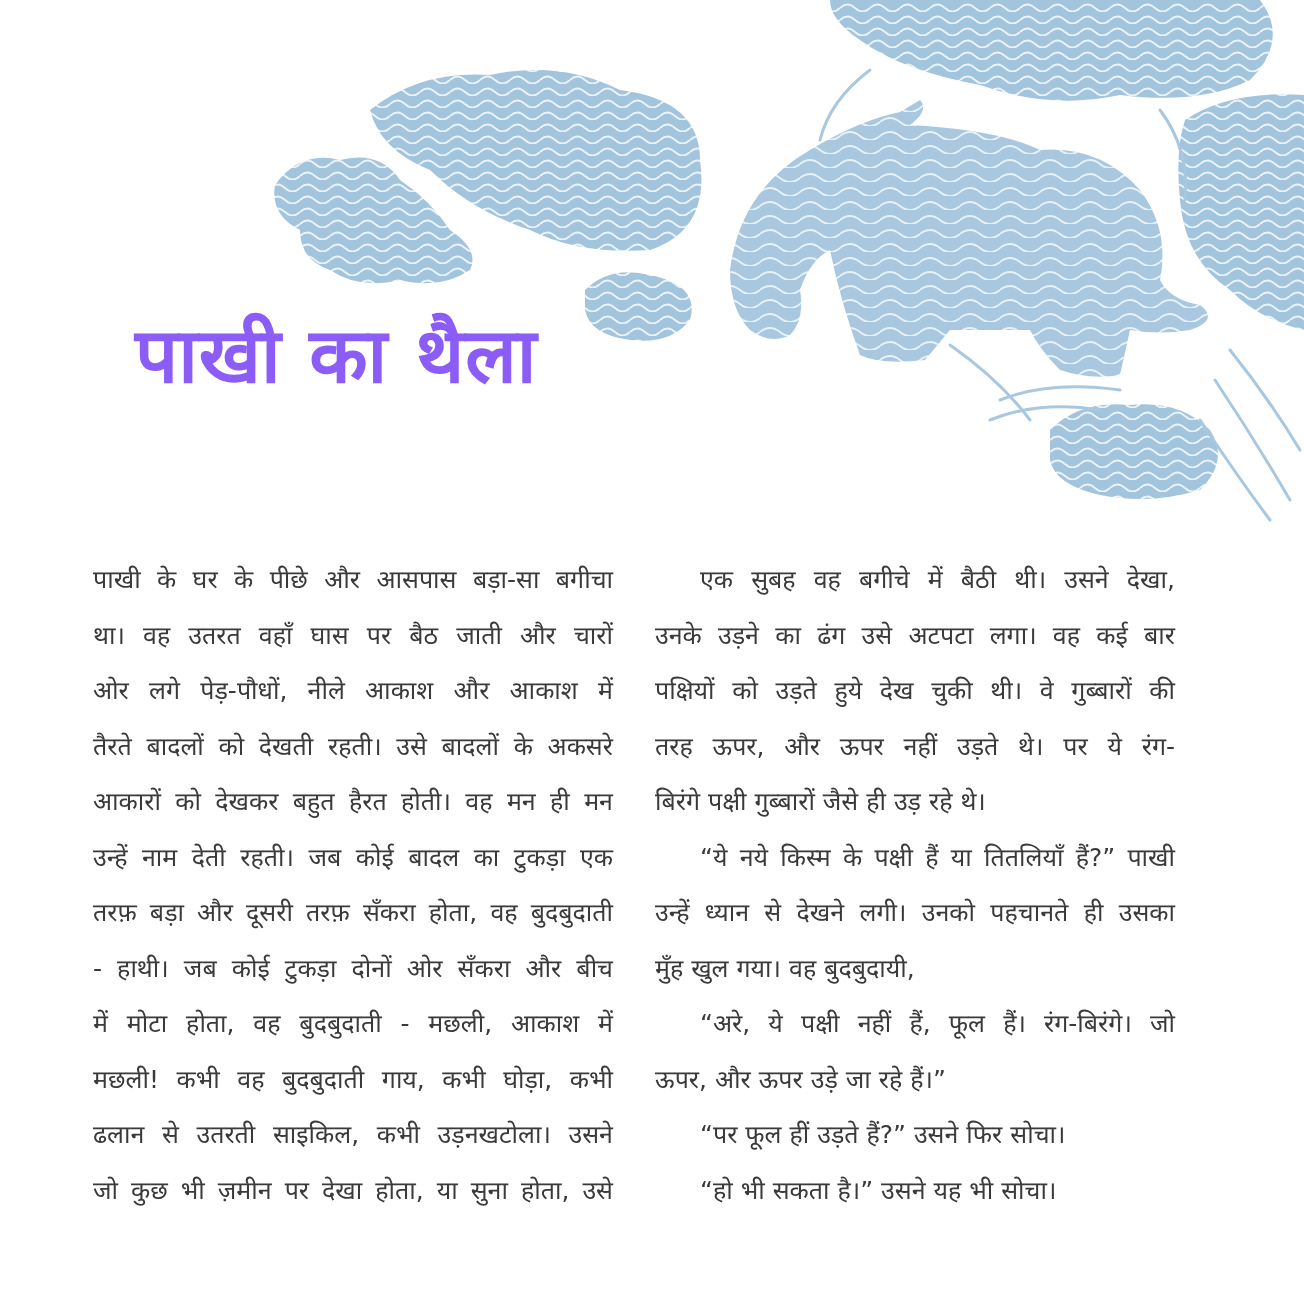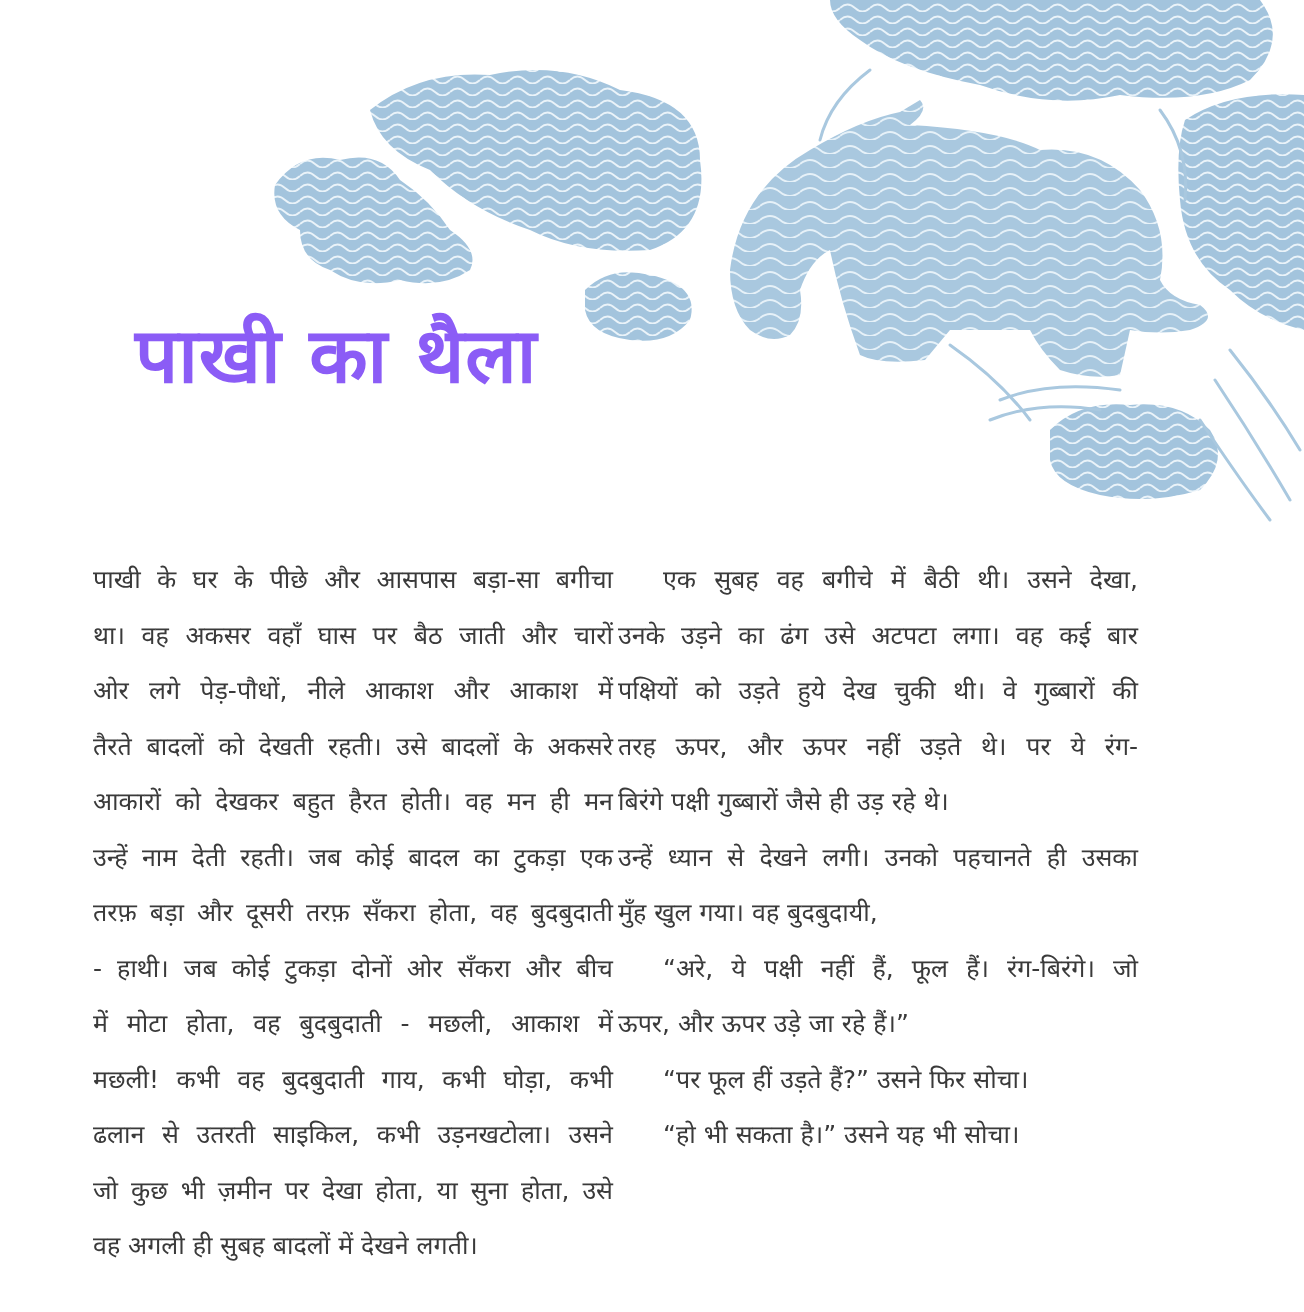--- a/index.html
+++ b/index.html
@@ -4,21 +4,21 @@
 <style>
   html, body { margin: 0; padding: 0; background: #ffffff; }
   body { width: 1304px; height: 1312px; position: relative; overflow: hidden;
          font-family: "DejaVu Sans", sans-serif; color: #3a3a3a; }
   .illustration { position: absolute; left: 0; top: 0; width: 1304px; height: 540px; }
   .title { position: absolute; left: 100px; top: 318px; font-family: "DejaVu Serif", serif;
            font-size: 76px; color: #8b5cf6; letter-spacing: 1px; line-height: 1;
            white-space: nowrap; font-weight: bold; margin-left: 35px; }
   .col { position: absolute; top: 552px; width: 520px; font-size: 25px; line-height: 55.5px; }
   .col-left { left: 93px; }
-  .col-right { left: 618px; width: 520px; }
+  .col-right { left: 655px; width: 520px; }
   .line { display: block; white-space: nowrap; text-align: justify; text-align-last: justify; }
   .line.last { text-align-last: left; }
   .line.indent { padding-left: 45px; }
 </style>
 </head>
 <body>
 
 <svg class="illustration" viewBox="0 0 1304 540" xmlns="http://www.w3.org/2000/svg">
   <defs>
     <pattern id="waves" width="40" height="14" patternUnits="userSpaceOnUse">
@@ -56,39 +56,39 @@
     <path d="M950 345 Q1000 380 1030 420"></path>
   </g>
 </svg>
 
 <div class="title">
   <span>पाखी का थैला</span>
 </div>
 
 <div class="col col-left">
   <span class="line">पाखी के घर के पीछे और आसपास बड़ा-सा बगीचा</span>
-  <span class="line">था। वह अकसर वहाँ घास पर बैठ जाती और चारों</span>
+  <span class="line">था। वह उतरत वहाँ घास पर बैठ जाती और चारों</span>
   <span class="line">ओर लगे पेड़-पौधों, नीले आकाश और आकाश में</span>
   <span class="line">तैरते बादलों को देखती रहती। उसे बादलों के अकसरे</span>
   <span class="line">आकारों को देखकर बहुत हैरत होती। वह मन ही मन</span>
   <span class="line">उन्हें नाम देती रहती। जब कोई बादल का टुकड़ा एक</span>
   <span class="line">तरफ़ बड़ा और दूसरी तरफ़ सँकरा होता, वह बुदबुदाती</span>
   <span class="line">- हाथी। जब कोई टुकड़ा दोनों ओर सँकरा और बीच</span>
   <span class="line">में मोटा होता, वह बुदबुदाती - मछली, आकाश में</span>
   <span class="line">मछली! कभी वह बुदबुदाती गाय, कभी घोड़ा, कभी</span>
   <span class="line">ढलान से उतरती साइकिल, कभी उड़नखटोला। उसने</span>
   <span class="line">जो कुछ भी ज़मीन पर देखा होता, या सुना होता, उसे</span>
-  <span class="line last">वह अगली ही सुबह बादलों में देखने लगती।</span>
 </div>
 
 <div class="col col-right">
   <span class="line indent">एक सुबह वह बगीचे में बैठी थी। उसने देखा,</span>
   <span class="line">उनके उड़ने का ढंग उसे अटपटा लगा। वह कई बार</span>
   <span class="line">पक्षियों को उड़ते हुये देख चुकी थी। वे गुब्बारों की</span>
   <span class="line">तरह ऊपर, और ऊपर नहीं उड़ते थे। पर ये रंग-</span>
   <span class="line last">बिरंगे पक्षी गुब्बारों जैसे ही उड़ रहे थे।</span>
+  <span class="line indent">“ये नये किस्म के पक्षी हैं या तितलियाँ हैं?” पाखी</span>
   <span class="line">उन्हें ध्यान से देखने लगी। उनको पहचानते ही उसका</span>
   <span class="line last">मुँह खुल गया। वह बुदबुदायी,</span>
   <span class="line indent">“अरे, ये पक्षी नहीं हैं, फूल हैं। रंग-बिरंगे। जो</span>
   <span class="line last">ऊपर, और ऊपर उड़े जा रहे हैं।”</span>
   <span class="line indent last">“पर फूल हीं उड़ते हैं?” उसने फिर सोचा।</span>
   <span class="line indent last">“हो भी सकता है।” उसने यह भी सोचा।</span>
 </div>
 
 </body></html>

